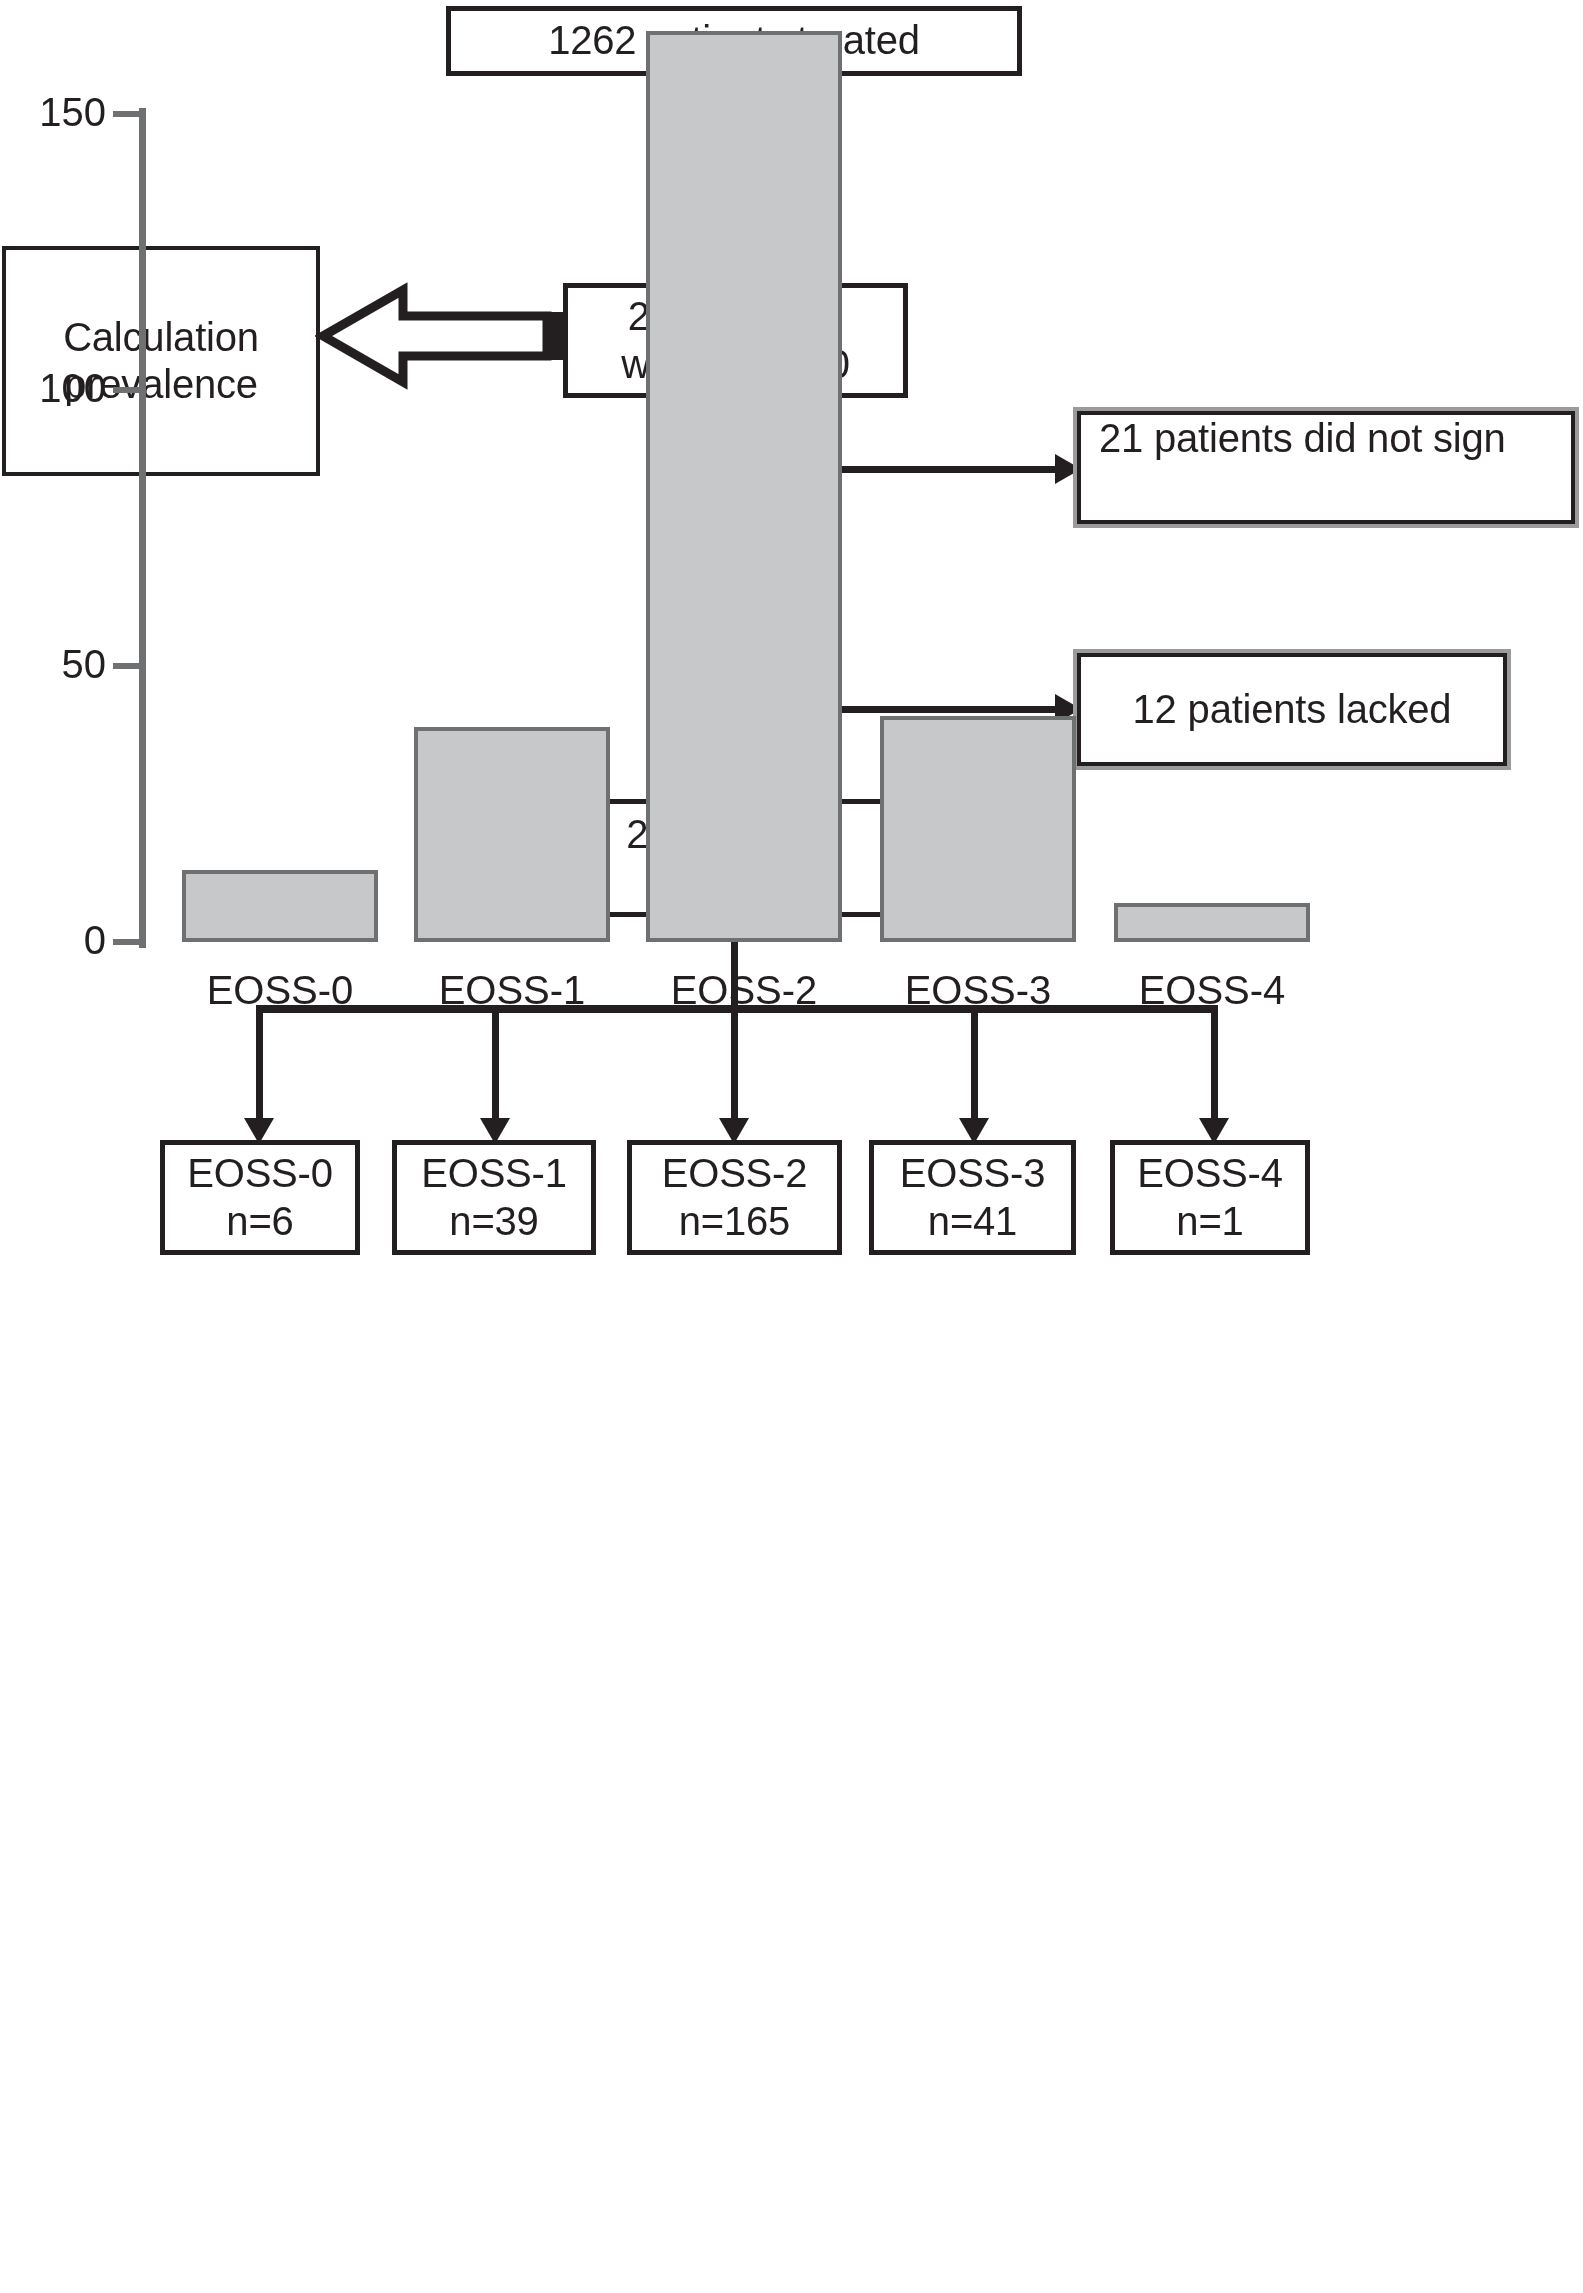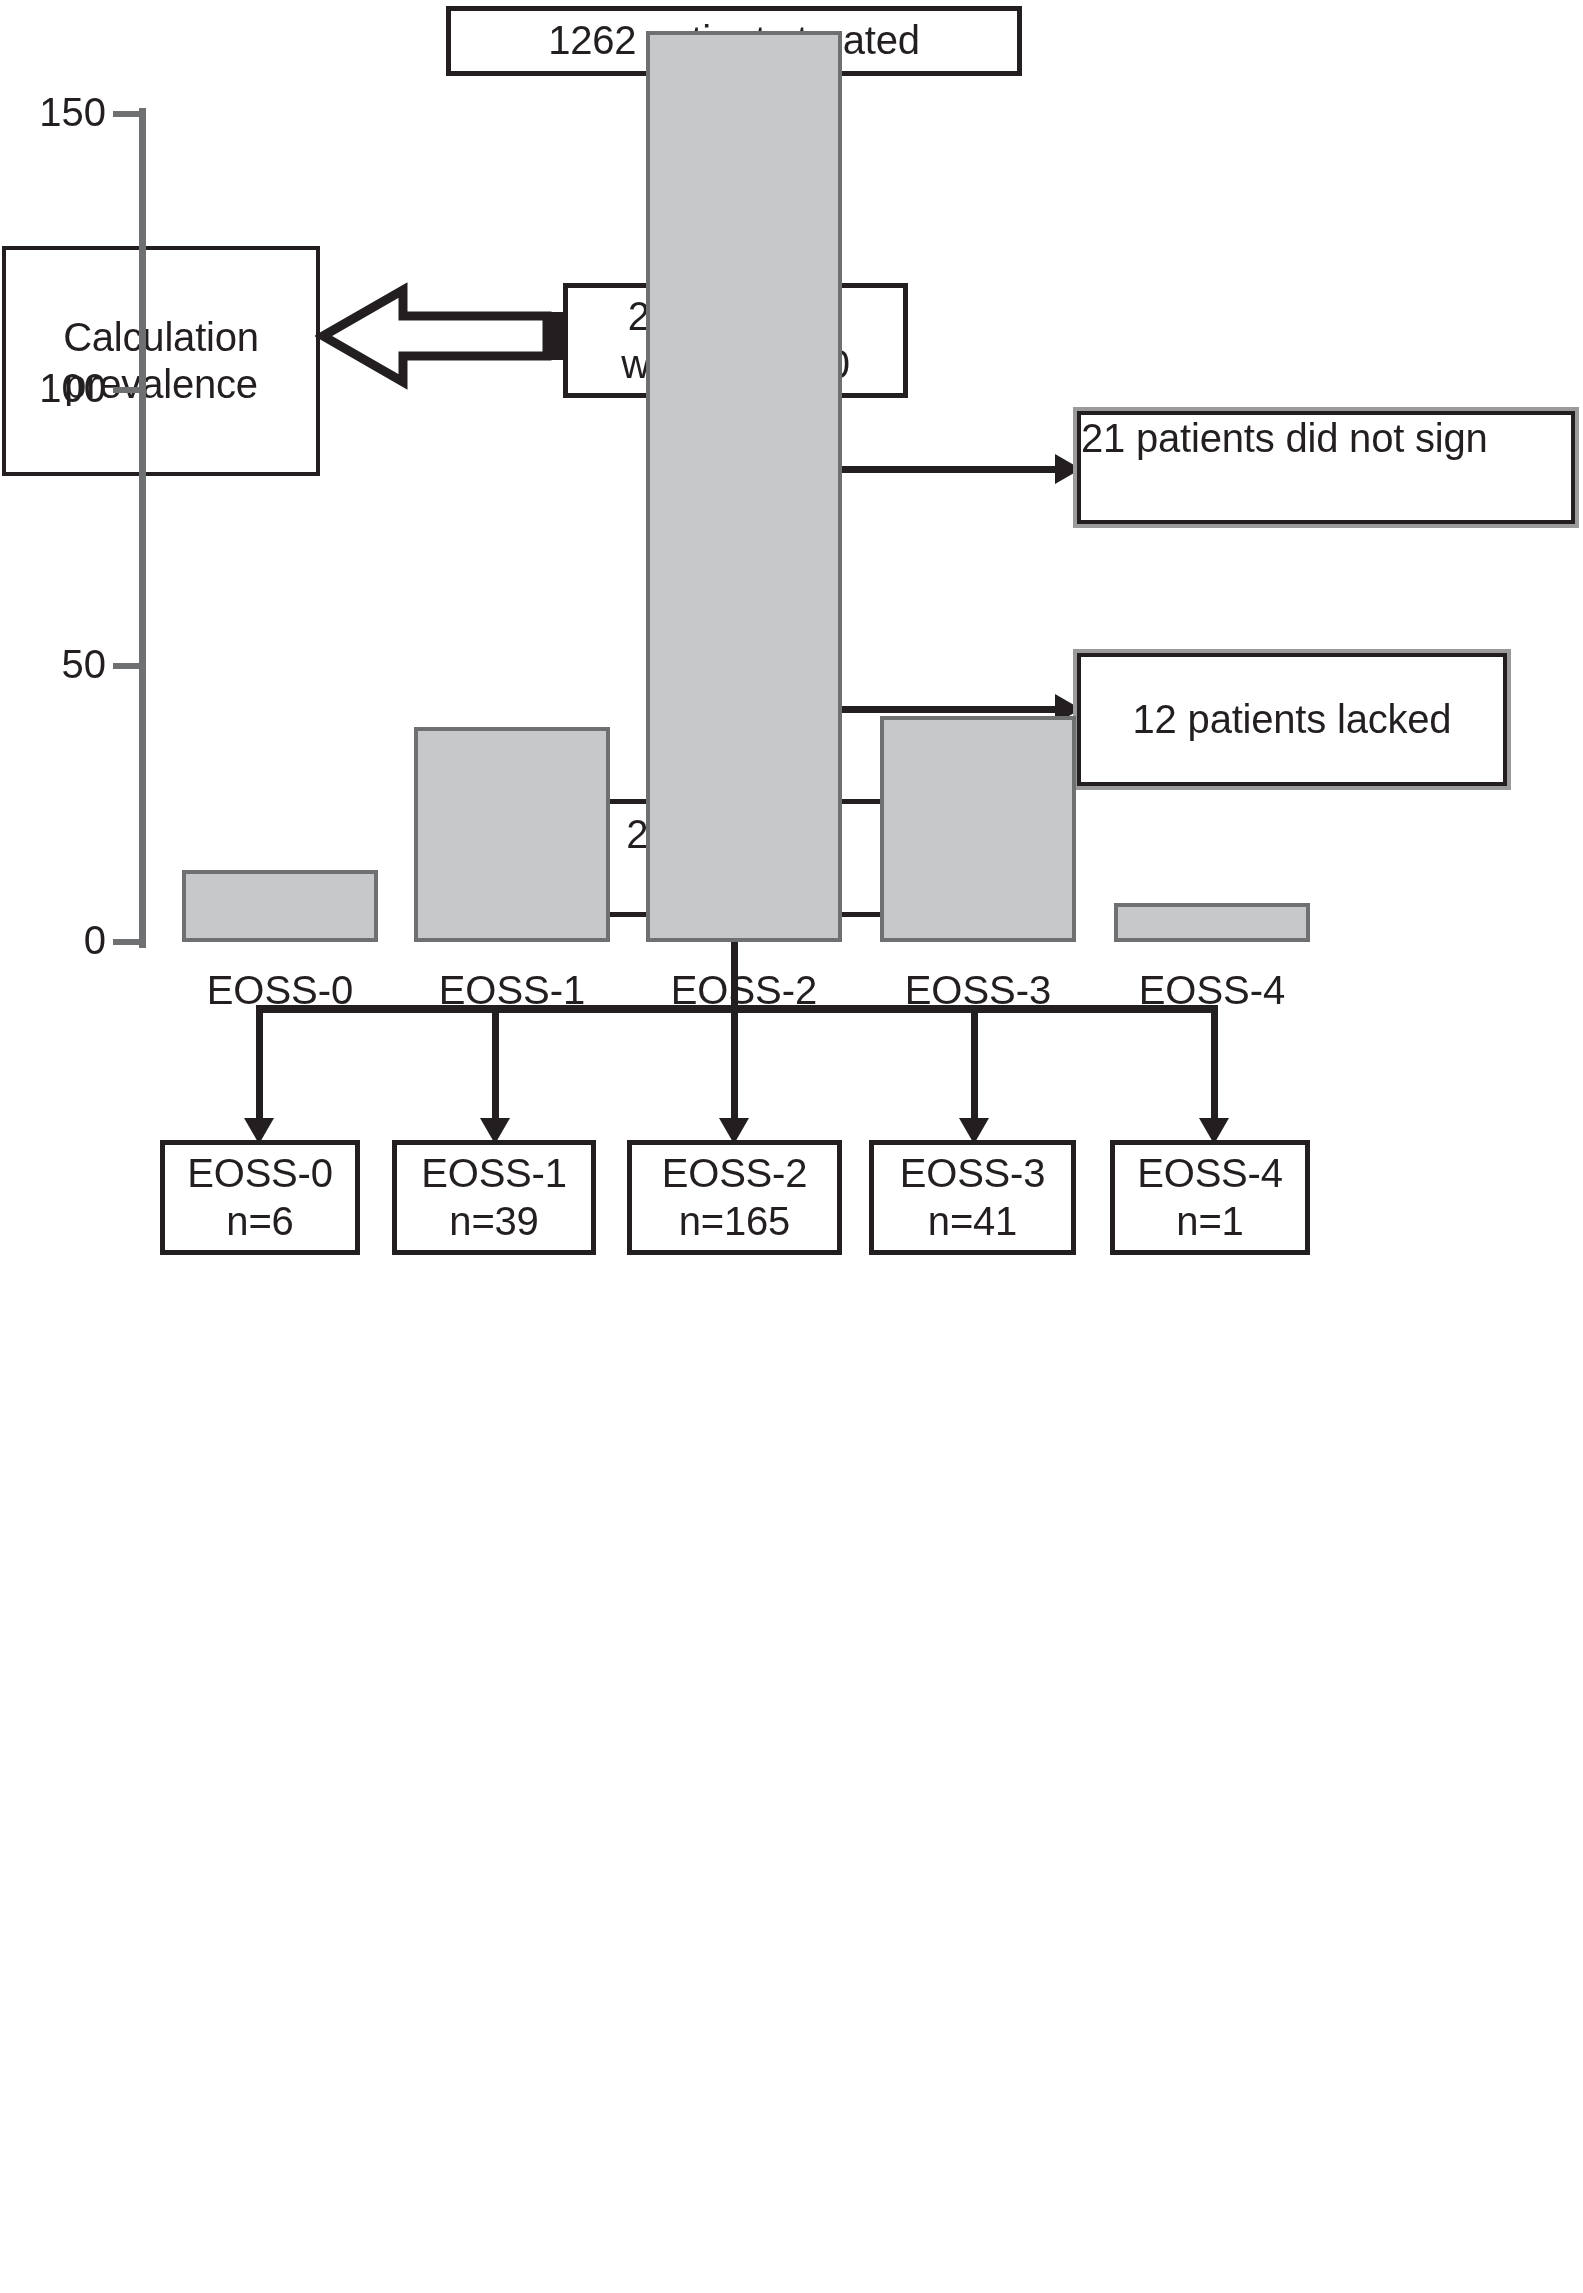--- a/index.html
+++ b/index.html
@@ -25,21 +25,21 @@
     color:#231f20;
   }
   .fbox.thin{border-width:4px;}
   
   .fbox.dbl{
     border:4px solid #231f20;
     outline:4px solid #9b9b9b;
     outline-offset:0px;
     background:#ffffff;
   }
-  .fbox.leftal{justify-content:flex-start;text-align:left;}
+  .fbox.leftal{justify-content:flex-start;text-align:left;padding-left:18px;}
   .fbox span{display:block;width:100%;}
 
   
   .vline{position:absolute;background:#231f20;width:7px;}
   .hline{position:absolute;background:#231f20;height:7px;}
   .arrowdown{
     position:absolute;width:0;height:0;
     border-left:15px solid transparent;
     border-right:15px solid transparent;
     border-top:26px solid #231f20;
@@ -101,21 +101,21 @@
     <div class="vline" style="left:731px;top:398px;width:7px;height:402px;"></div>
 
     <div class="hline" style="left:735px;top:466px;width:326px;height:7px;"></div>
     <div class="arrowright" style="left:1055px;top:454px;"></div>
     <div class="fbox dbl leftal" style="left:1077px;top:411px;width:498px;height:113px;flex-direction:column;align-items:flex-start;">
       <span style="text-align:left;">21 patients did not sign</span>
     </div>
 
     <div class="hline" style="left:735px;top:706px;width:326px;height:7px;"></div>
     <div class="arrowright" style="left:1055px;top:694px;"></div>
-    <div class="fbox dbl" style="left:1077px;top:653px;width:430px;height:133px;flex-direction:column;">
+    <div class="fbox dbl" style="left:1077px;top:653px;width:430px;height:113px;flex-direction:column;">
       <span>12 patients lacked</span>
     </div>
 
     <div class="fbox" style="left:528px;top:799px;width:412px;height:118px;flex-direction:column;">
       <span>265 patients</span>
       <span>analyzed</span>
     </div>
 
     <div class="vline" style="left:731px;top:917px;width:7px;height:95px;"></div>
 

